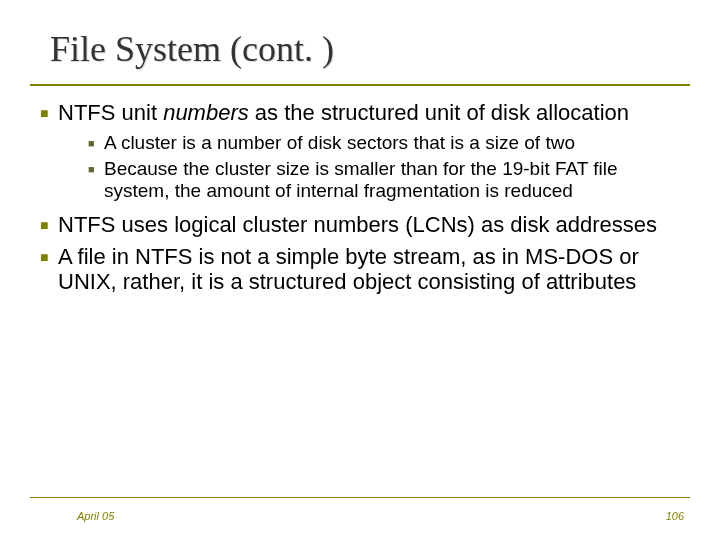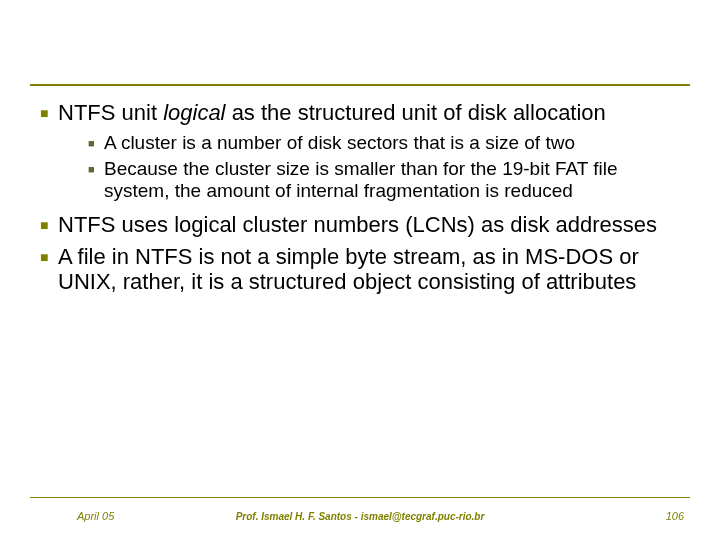--- a/index.html
+++ b/index.html
@@ -119,28 +119,29 @@
     font-style: italic;
     color: #808000;
     margin-left: 36px;
   }
 </style>
 </head>
 <body>
 
 <div class="slide">
 
+  <div class="title">File System (cont. )</div>
   <div class="title-underline"></div>
 
   <div class="content">
 
     <div class="l1">
       <div class="bullet">■</div>
       <div class="text">
-        <span>NTFS unit </span><span class="em">logical</span><span> as the structured unit of disk allocation</span>
+        <span>NTFS unit </span><span class="em">numbers</span><span> as the structured unit of disk allocation</span>
       </div>
     </div>
 
     <div class="l2-wrap">
       <div class="l2">
         <div class="bullet">■</div>
         <div class="text">A cluster is a number of disk sectors that is a size of two</div>
       </div>
       <div class="l2">
         <div class="bullet">■</div>
@@ -155,16 +156,15 @@
 
     <div class="l1">
       <div class="bullet">■</div>
       <div class="text">A file in NTFS is not a simple byte stream, as in MS-DOS or UNIX, rather, it is a structured object consisting of attributes</div>
     </div>
 
   </div>
 
   <div class="footer-line"></div>
   <div class="footer-left">April 05</div>
-  <div class="footer-center">Prof. Ismael H. F. Santos - ismael@tecgraf.puc-rio.br</div>
   <div class="footer-right">106</div>
 
 </div>
 
 </body></html>

